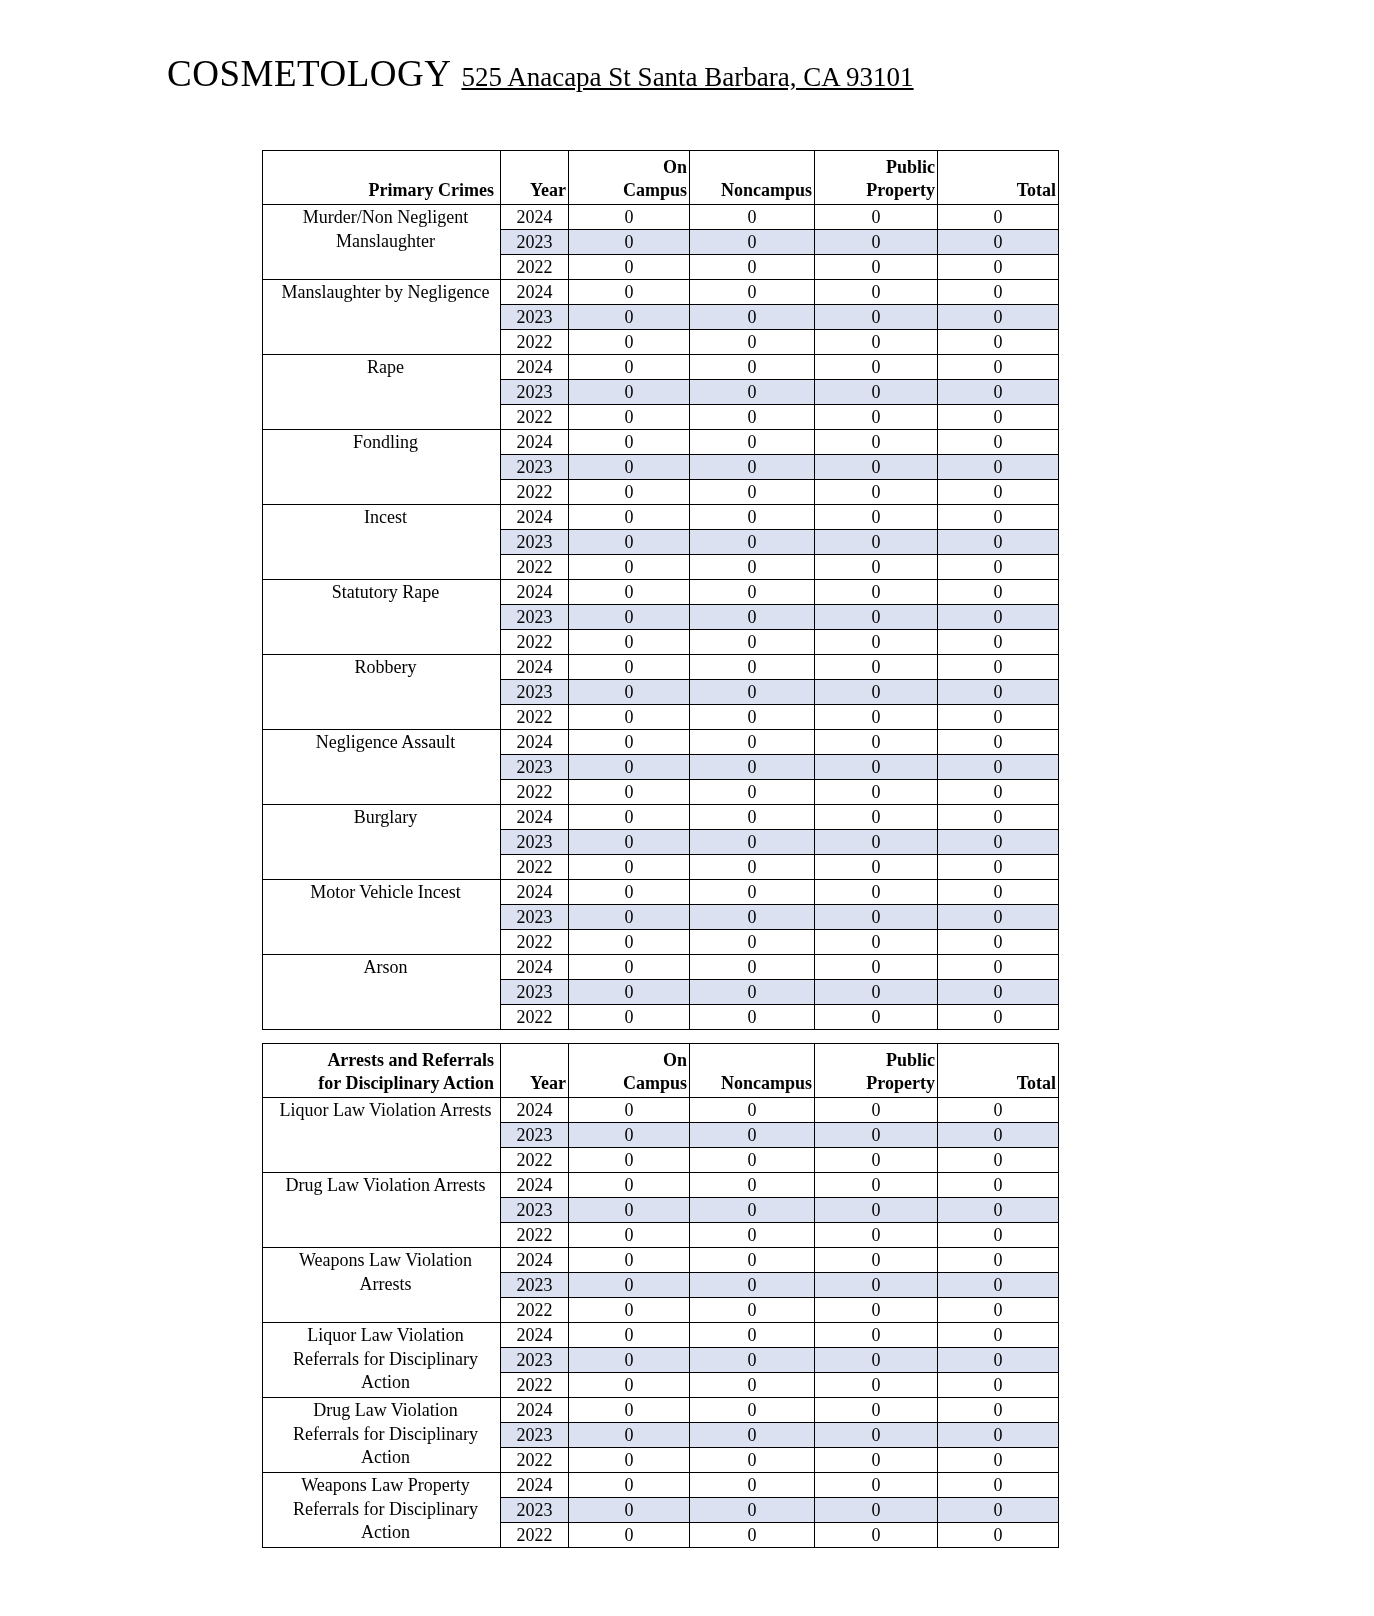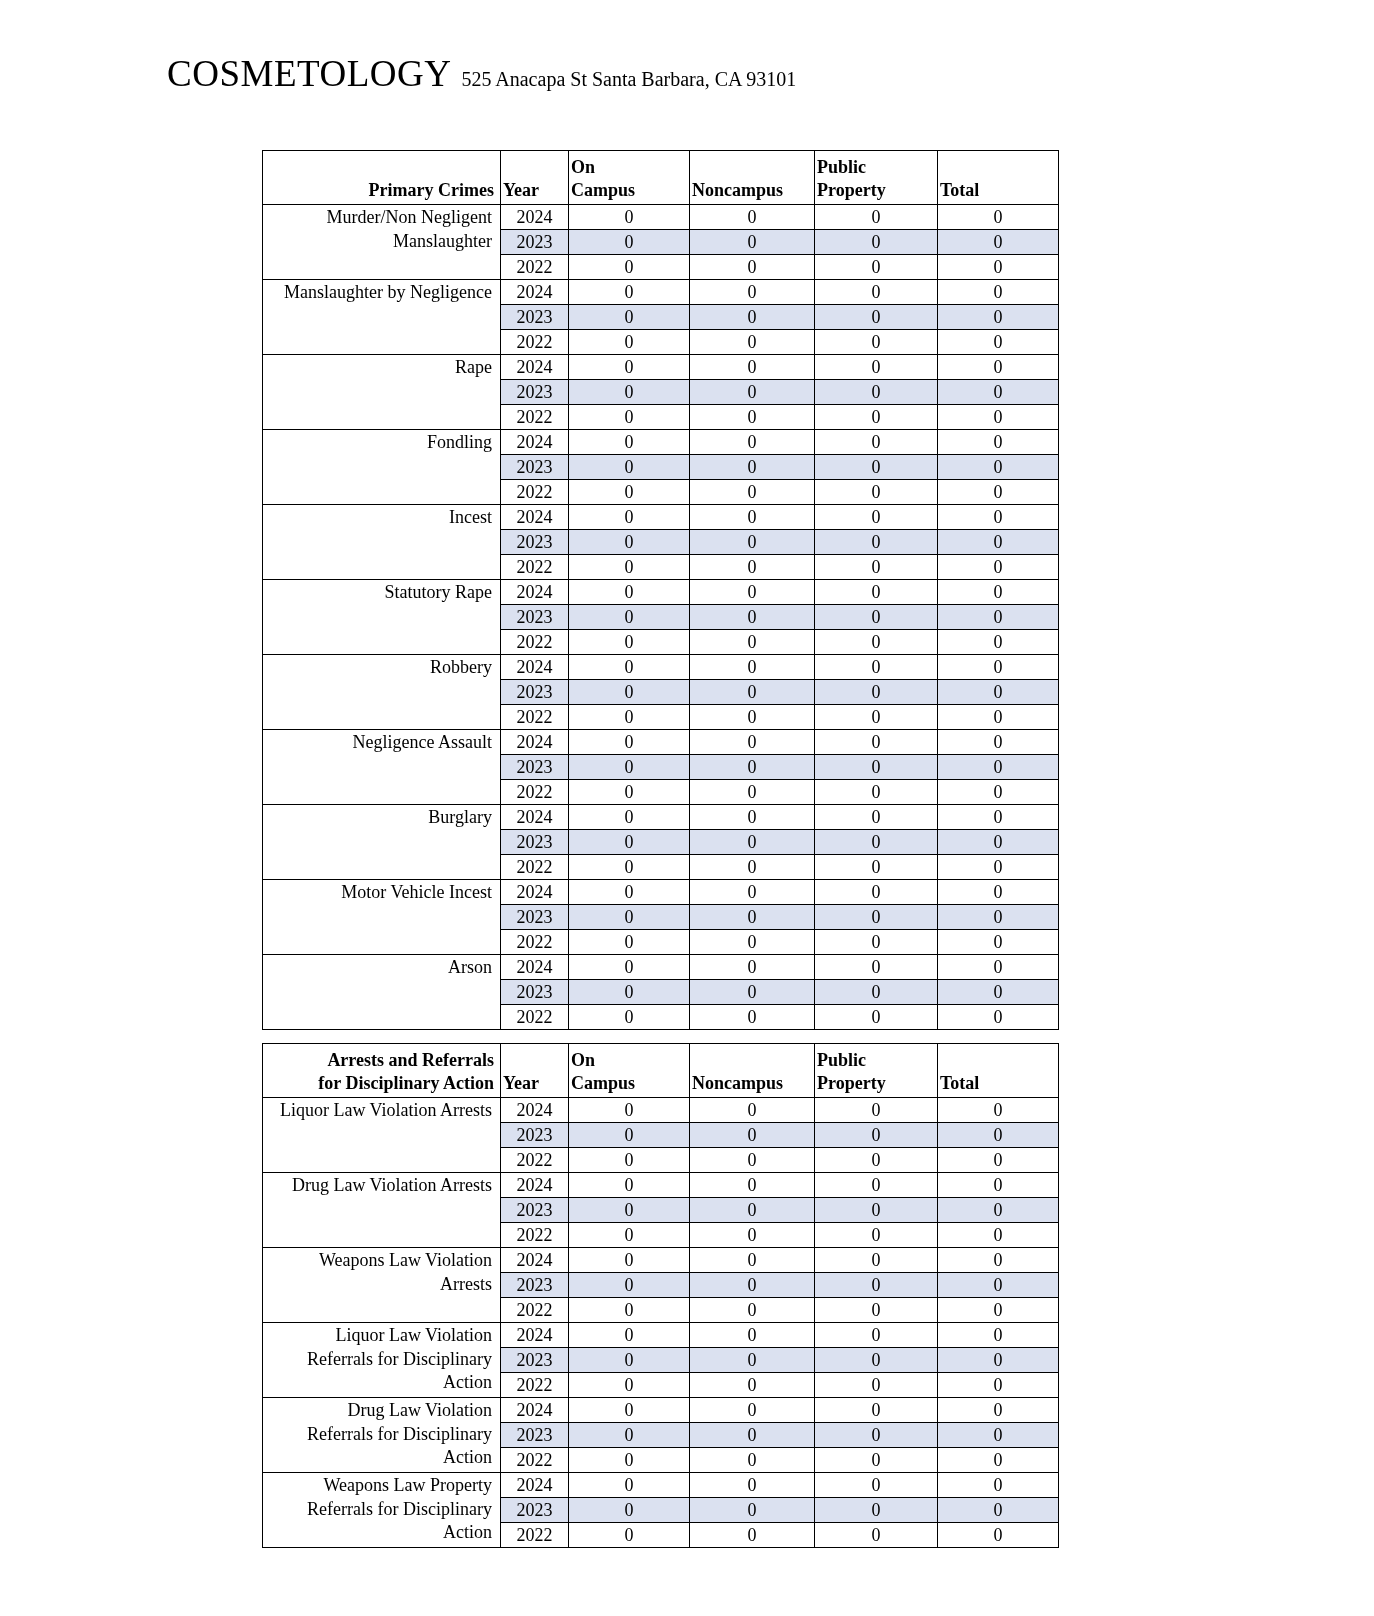--- a/index.html
+++ b/index.html
@@ -12,55 +12,55 @@
     font-family: "Liberation Serif", "DejaVu Serif", serif;
     overflow: hidden;
   }
   .doc-title {
     position: absolute;
     left: 140px;
     top: 52px;
     white-space: nowrap;
   }
   .doc-title .school-name { font-size: 37px; letter-spacing: 0.5px; margin-left: 27px; }
-  .doc-title .school-address { font-size: 20px; margin-left: 10px; }
+  .doc-title .school-address { font-size: 27px; margin-left: 10px; text-decoration: underline; }
 
   table.stats {
     position: absolute;
     left: 262px;
     width: 796px;
     border-collapse: collapse;
     table-layout: fixed;
   }
   table.stats.pos-1 { top: 150px; }
   table.stats.pos-2 { top: 1043px; }
 
   table.stats th, table.stats td {
     border: 1px solid #000000;
     font-size: 18px;
     color: #000000;
     overflow: hidden;
   }
   table.stats thead th {
     font-weight: bold;
     vertical-align: bottom;
-    text-align: left;
+    text-align: right;
     white-space: pre-line;
     line-height: 23px;
     height: 49px;
     padding: 2px 2px 2px 2px;
   }
   table.stats thead th.cat-head {
     text-align: right;
     padding-left: 8px;
     padding-right: 6px;
   }
   table.stats td.cat {
     vertical-align: top;
-    text-align: right;
+    text-align: center;
     line-height: 23.6px;
     padding: 1px 8px 2px 16px;
     background: #ffffff;
   }
   table.stats td.yr, table.stats td.val {
     text-align: center;
     height: 24px;
     line-height: 22px;
     padding: 0;
   }

